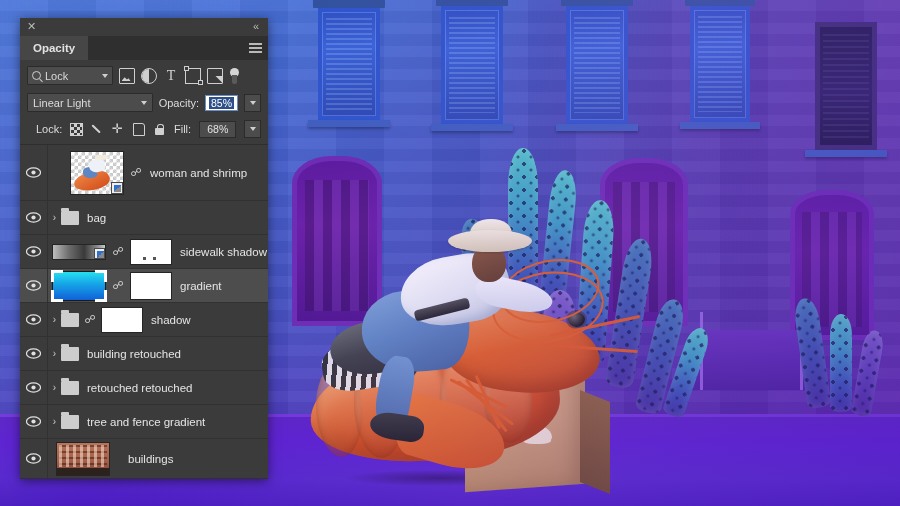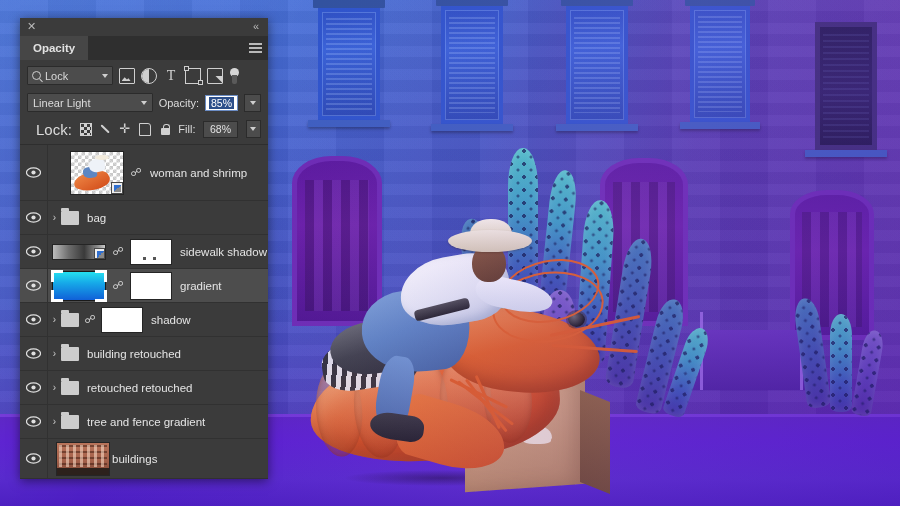--- a/index.html
+++ b/index.html
@@ -297,21 +297,21 @@
     width:33px; height:16px; background:#ffffff; border:1px solid #6b8cc4;
     display:flex; align-items:center; justify-content:center; cursor:text;
   }
   .op-field .v{ background:#2d4f8a; color:#ffffff; font-size:10.5px; padding:0 2px; }
   .op-btn{
     width:17px; height:18px; background:#4c4c4c; border:1px solid #2b2b2b;
     display:flex; align-items:center; justify-content:center; cursor:pointer;
   }
 
   .row-lock{ display:flex; align-items:center; height:20px; margin-bottom:5px; gap:8px; }
-  .lock-label{ font-size:15px; color:#dcdcdc;padding-left:9px; }
+  .lock-label{ font-size:11px; color:#dcdcdc;padding-left:9px; }
   .lk{ width:13px; height:13px; position:relative; cursor:pointer; }
   .lk-trans{ border:1.2px solid #d0d0d0; background:
       linear-gradient(45deg,#d0d0d0 25%,transparent 25%,transparent 75%,#d0d0d0 75%),
       linear-gradient(45deg,#d0d0d0 25%,transparent 25%,transparent 75%,#d0d0d0 75%);
       background-size:6px 6px; background-position:0 0,3px 3px; }
   .lk-brush:after{ content:""; position:absolute; left:1px; top:1px; width:11px; height:2.4px; background:#d0d0d0; transform:rotate(44deg); transform-origin:left center; border-radius:1px;}
   .lk-move:after{ content:"✛"; position:absolute; left:0; top:-2px; font-size:13px; color:#d0d0d0; line-height:15px;}
   .lk-art{ border:1.3px solid #d0d0d0; border-radius:0 3px 0 0; }
   .lk-all{ }
   .lk-all:before{ content:""; position:absolute; left:2px; top:5px; width:9px; height:7px; background:#d0d0d0; border-radius:1px;}
@@ -700,17 +700,17 @@
     <div class="lrow" style="height:40px;">
       <div class="eye">
         <svg width="15" height="11" viewBox="0 0 15 11">
             <ellipse cx="7.5" cy="5.5" rx="7" ry="4.6" fill="none" stroke="#e0e0e0" stroke-width="1.2"></ellipse>
             <circle cx="7.5" cy="5.5" r="2.1" fill="#e0e0e0"></circle>
           </svg>
       </div>
       <div class="thumb-wrap" style="margin-left:8px;">
         <div class="bld-thumb"></div>
       </div>
-      <span class="lname" style="margin-left:2px;">buildings</span>
+      <span class="lname" style="margin-left:18px;">buildings</span>
     </div>
   </div>
 
 </div>
 
 </body></html>

